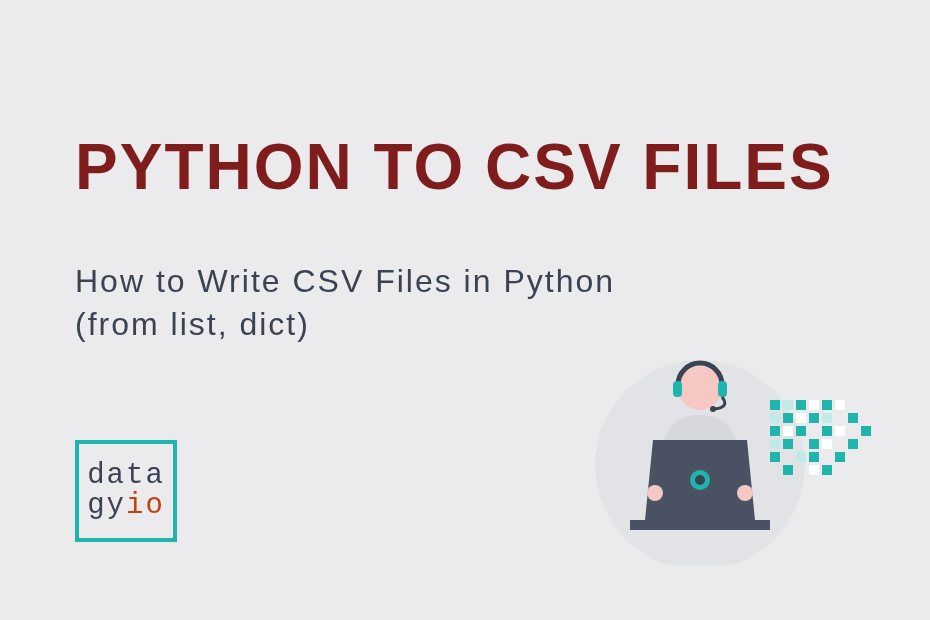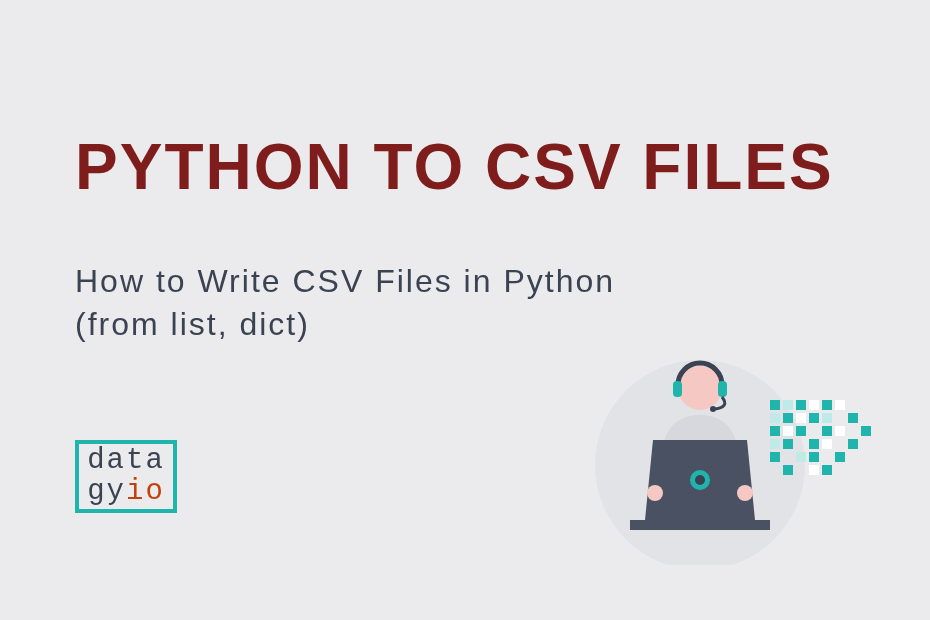--- a/index.html
+++ b/index.html
@@ -33,21 +33,21 @@
     line-height: 1.35;
     font-family: Liberation Sans, sans-serif;
     white-space: pre-line;
     margin-top: 42px;
   }
   .logo {
     position: absolute;
     left: 75px;
     top: 440px;
     width: 102px;
-    height: 73px;
+    height: 102px;
     border: 4px solid #1fb5ac;
     display: flex;
     flex-direction: column;
     justify-content: center;
     align-items: center;
     padding: 6px 8px;
     font-family: "Courier New", monospace;
     font-size: 29px;
     line-height: 1.05;
     letter-spacing: 2px;

